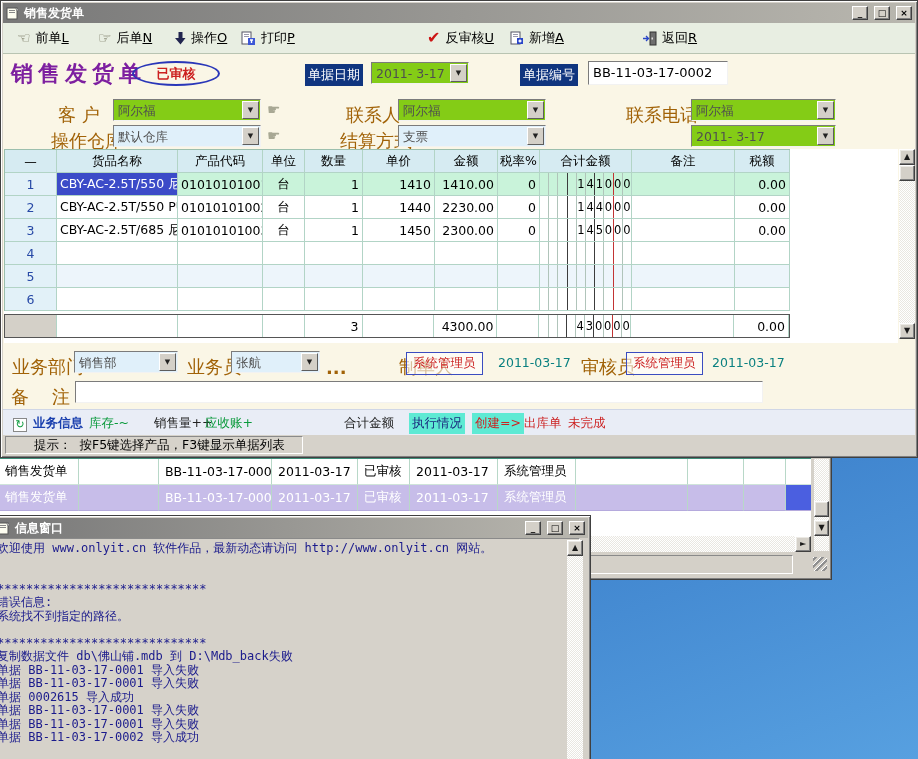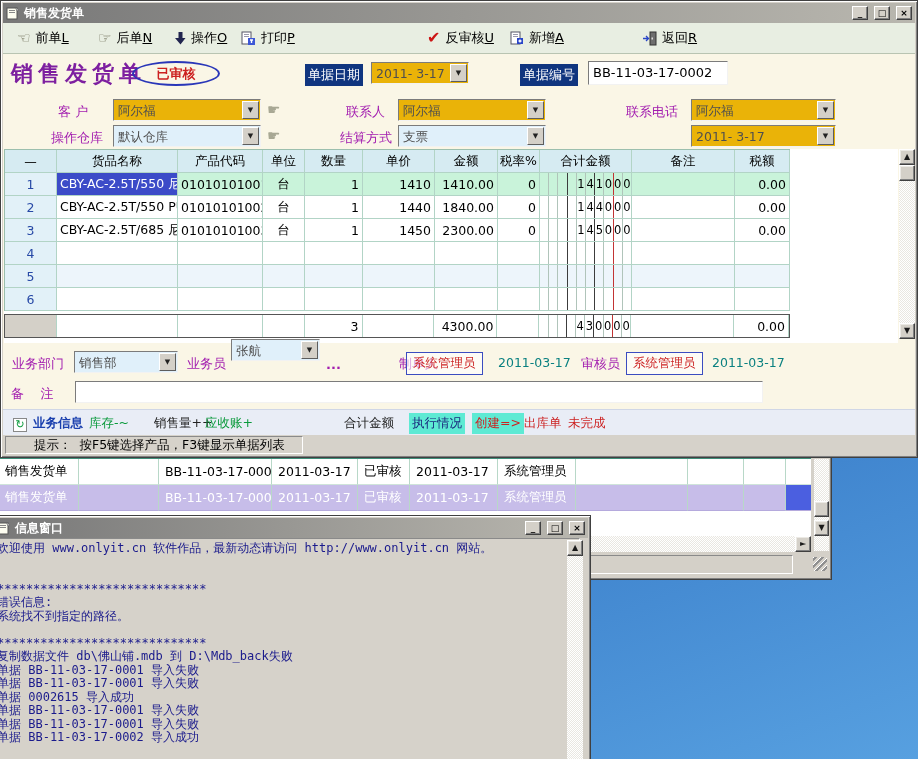--- a/index.html
+++ b/index.html
@@ -18,22 +18,22 @@
 
 #mainwin{left:0;top:0;width:918px;height:458px;z-index:3;}
 #toolbar{position:absolute;left:2px;right:2px;top:22px;height:31px;background:#e8eee2;border-bottom:1px solid #b9c4b2;}
 .titem{position:absolute;top:4px;height:22px;display:flex;align-items:center;gap:5px;font-size:13px;cursor:default;}
 .titem u{text-decoration:underline;}
 .hand{font-size:15px;color:#6b6b55;line-height:1;}
 #mw-body{position:absolute;left:2px;right:2px;top:53px;height:385px;background:#faf6e6;}
 .formtitle{position:absolute;left:8px;top:5px;font-size:22px;font-weight:bold;color:#7d1fa0;letter-spacing:5px;}
 .stamp{position:absolute;left:129px;top:7px;width:88px;height:25px;border:2px solid #2936b8;border-radius:50%;color:#cc2020;font-size:13px;font-weight:bold;display:flex;align-items:center;justify-content:center;}
 .badge{position:absolute;background:#10357f;color:#fff;font-size:13px;padding:2px 3px;white-space:pre;}
-.flabel{position:absolute;font-size:13px;color:#a21caf;white-space:pre;}
-.combo{position:absolute;height:22px;background:#eab308;border:1px solid;border-color:#7b7b7b #f2f2f2 #f2f2f2 #7b7b7b;}
+.flabel{position:absolute;font-size:18px;color:#a16207;white-space:pre;}
+.combo{position:absolute;height:22px;background:#84cc16;border:1px solid;border-color:#7b7b7b #f2f2f2 #f2f2f2 #7b7b7b;}
 .combo .ctext{position:absolute;left:4px;top:3px;right:20px;font-size:12.5px;color:#4f4f4f;overflow:hidden;white-space:nowrap;}
 .combo .cbtn{position:absolute;right:1px;top:1px;bottom:1px;width:17px;background:#d4d0c8;border:1px solid;border-color:#fff #5d5d5d #5d5d5d #fff;display:flex;align-items:center;justify-content:center;font-size:7px;color:#222;}
 .combo.blue{background:#e0f0fa;}
 .textinput{position:absolute;background:#fff;border:1px solid;border-color:#7b7b7b #f2f2f2 #f2f2f2 #7b7b7b;font-size:13px;color:#000;padding:3px 4px;}
 .handicon{position:absolute;font-size:15px;color:#a8a894;}
 
 #viewport{position:absolute;left:1px;top:95px;width:894px;height:194px;background:#fff;}
 .grid{position:absolute;left:0;top:0;width:786px;border-left:1px solid #9bbfae;border-top:1px solid #9bbfae;}
 .trow{display:flex;height:23px;border-bottom:1px solid #b2d4c6;background:#fff;}
 .trow .c{border-right:1px solid #b2d4c6;height:100%;font-size:12.5px;display:flex;align-items:center;padding:0 3px;overflow:hidden;white-space:nowrap;}
@@ -345,21 +345,21 @@
             <div class="c w-tax num">0.00</div>
           </div>
 
           <div class="trow">
             <div class="c w-no rn">2</div>
             <div class="c w-name">CBY-AC-2.5T/550 PU轮</div>
             <div class="c w-code">01010101002</div>
             <div class="c w-unit cunit">台</div>
             <div class="c w-qty num">1</div>
             <div class="c w-price num">1440</div>
-            <div class="c w-amt num">1840.00</div>
+            <div class="c w-amt num">2230.00</div>
             <div class="c w-rate num">0</div>
             <div class="c w-led ledwrap">
                 <div class="led">
                   <span></span>
                   <span></span>
                   <span></span>
                   <span></span>
                   <span>1</span>
                   <span>4</span>
                   <span>4</span>
@@ -519,21 +519,21 @@
             <span class="arrow">▼</span>
           </div>
       </div>
 
       <div class="flabel" style="left:9px;top:301px;">业务部门</div>
       <div class="combo blue" style="left:71px;top:297px;width:104px;">
         <span class="ctext">销售部</span>
         <span class="cbtn">▼</span>
       </div>
       <div class="flabel" style="left:184px;top:301px;">业务员</div>
-      <div class="combo blue" style="left:228px;top:285px;width:89px;">
+      <div class="combo blue" style="left:228px;top:297px;width:89px;">
         <span class="ctext">张航</span>
         <span class="cbtn">▼</span>
       </div>
       <div class="flabel" style="left:323px;top:303px;font-weight:bold;">...</div>
       <div class="flabel" style="left:356px;top:301px;margin-left:40px;">制单人</div>
       <div class="redbox" style="left:403px;top:298px;">系统管理员</div>
       <div class="datebox" style="left:495px;top:301px;">2011-03-17</div>
       <div class="flabel" style="left:578px;top:301px;">审核员</div>
       <div class="redbox" style="left:623px;top:298px;">系统管理员</div>
       <div class="datebox" style="left:709px;top:301px;">2011-03-17</div>

